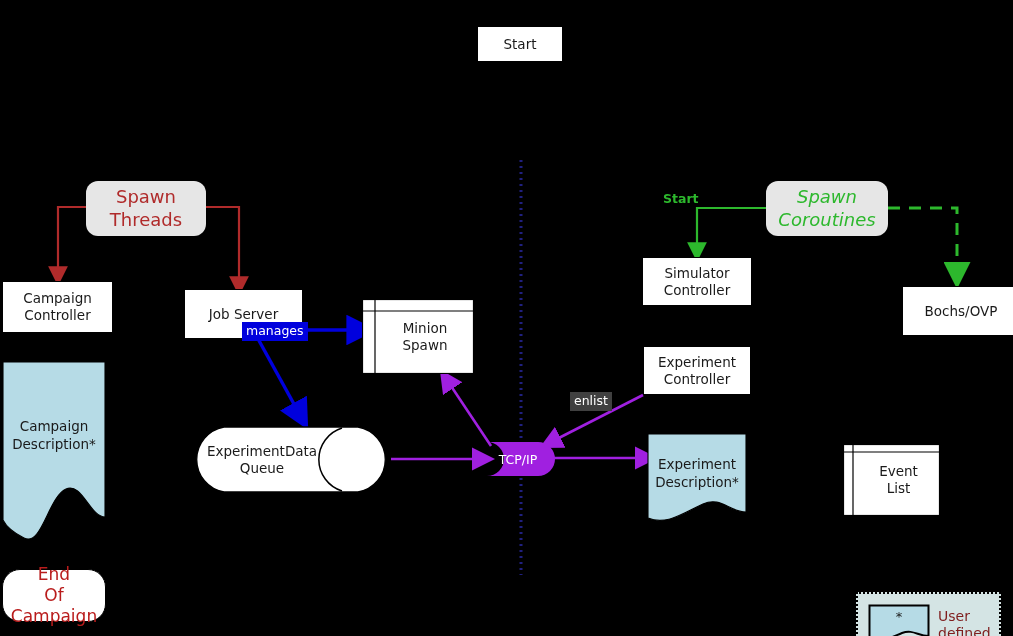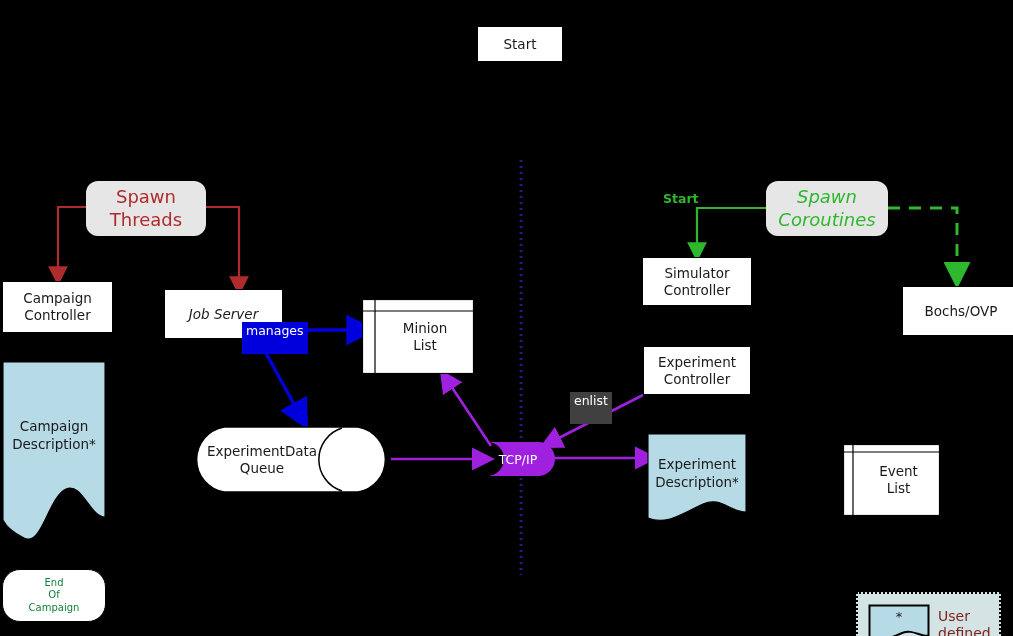--- a/index.html
+++ b/index.html
@@ -30,22 +30,22 @@
   .box {
     background: #ffffff;
     border: 1px solid #000000;
     color: #1a1a1a;
     font-size: 13.5px;
   }
   
   .rounded {
     background: #ffffff;
     border: 1px solid #000000;
-    color: #15803d;
-    font-size: 10px;
+    color: #b91c1c;
+    font-size: 17px;
     border-radius: 18px;
   }
   
   .diamond-wrap {
     position: absolute;
   }
   .diamond-wrap svg { display: block; }
   .diamond-label {
     position: absolute;
     left: 0; top: 0;
@@ -99,21 +99,21 @@
   .pill .lbl {
     position: absolute; left: 0; top: 0; width: 100%; height: 100%;
     display: flex; align-items: center; justify-content: center;
     font-size: 12.5px; color: #ffffff;
   }
   
   .edgelabel {
     position: absolute;
     font-size: 12.5px;
     color: #ffffff;
-    padding: 1px 4px 16px 4px;
+    padding: 1px 4px 3px 4px;
     white-space: nowrap;
   }
   .edgelabel.blue { background: #0000dd; }
   .edgelabel.purple { background: #404040; }
   .greenlabel {
     position: absolute;
     font-size: 12.5px;
     color: #2db82d;
     font-weight: bold;
     white-space: nowrap;
@@ -211,34 +211,34 @@
 Coroutines</span>
   </div>
 
   <div class="greenlabel" style="left:663px; top:167px;">Start</div>
 
   <div class="node box" style="left:2px; top:257px; width:111px; height:52px;">
     <span>Campaign
 Controller</span>
   </div>
 
-  <div class="node box" style="left:164px; top:265px; width:119px; height:50px;font-style:italic;">
+  <div class="node box" style="left:184px; top:265px; width:119px; height:50px;">
     <span>Job Server</span>
   </div>
 
   <div class="edgelabel blue" style="left:242px; top:298px;">manages</div>
 
   <div class="listshape" style="left:362px; top:275px; width:112px; height:75px;">
     <svg width="112" height="75" viewBox="0 0 112 75">
       <rect x="0.5" y="0.5" width="111" height="74" fill="#ffffff" stroke="#000000" stroke-width="1.2"></rect>
       <line x1="13" y1="0.5" x2="13" y2="74.5" stroke="#000000" stroke-width="1.2"></line>
       <line x1="0.5" y1="12" x2="111.5" y2="12" stroke="#000000" stroke-width="1.2"></line>
     </svg>
     <div class="lbl">Minion
-List</div>
+Spawn</div>
   </div>
 
   <div class="docshape" style="left:2px; top:338px; width:104px; height:185px;">
     <svg width="104" height="185" viewBox="0 0 104 185">
       <path d="M1,0 L103,0 L103,155
                C 88,155 80,120 64,127
                C 46,135 40,185 22,176
                C 10,170 4,164 1,158 Z" fill="#b6dbe6" stroke="#000000" stroke-width="1.1"></path>
     </svg>
     <div class="lbl" style="top:56px;">Campaign

